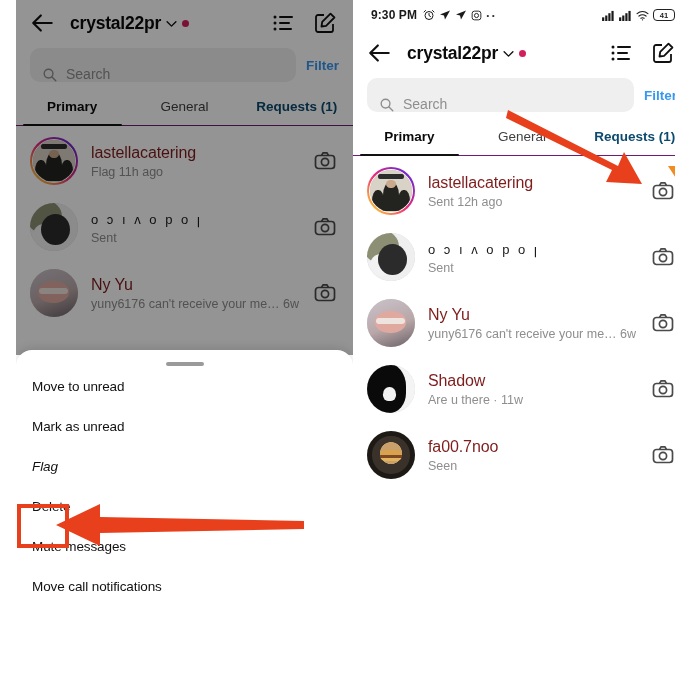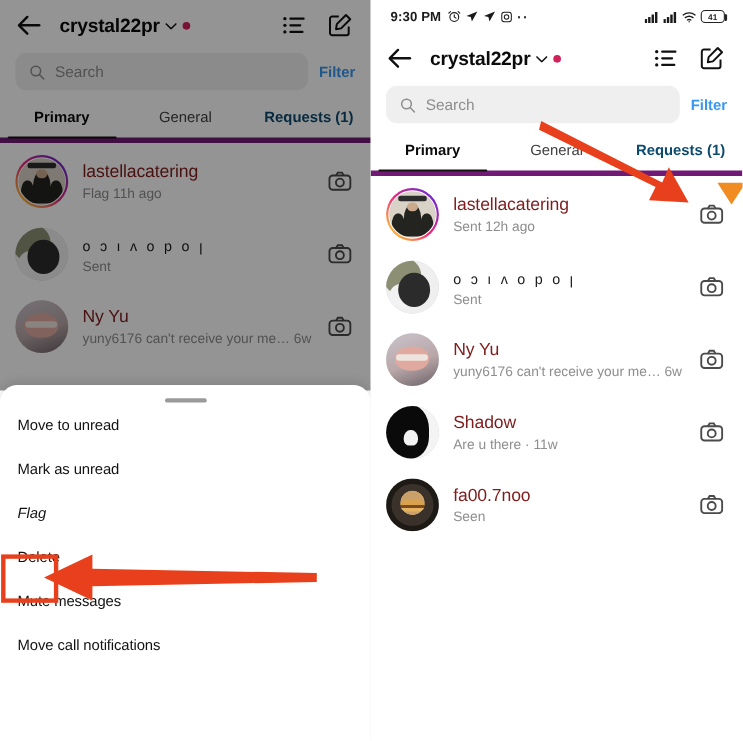--- a/index.html
+++ b/index.html
@@ -2,21 +2,21 @@
 <html><head>
 <meta charset="utf-8">
 <style>
   * { box-sizing: border-box; margin: 0; padding: 0; }
   html, body {
     width: 675px; height: 674px;
     background: #ffffff;
     font-family: "Liberation Sans", sans-serif;
     overflow: hidden;
   }
-  .screen { position: relative; width: 593px; height: 674px; background: #ffffff; }
+  .screen { position: relative; width: 593px; height: 674px; background: #ffffff; margin-left: 16px; }
 
   
   .panel { position: absolute; top: 0; height: 674px; background: #ffffff; overflow: hidden; }
   .panel-left  { left: 0;   width: 337px; }
   .panel-right { left: 337px; width: 338px; }
 
   
   .scrim {
     position: absolute; left: 0; top: 0; width: 337px; height: 355px;
     background: rgba(0,0,0,0.42);
@@ -51,27 +51,27 @@
   .acct-title { font-size: 17.5px; font-weight: 700; color: #0b0b0b; letter-spacing: -.2px; }
   .chev { width: 11px; height: 7px; }
   .unread-dot { width: 7px; height: 7px; border-radius: 50%; background: #d1215b; display: inline-block; }
   .appbar-actions { margin-left: auto; display: flex; align-items: center; gap: 18px; }
   .ic-btn { width: 24px; height: 24px; cursor: pointer; display: block; }
 
   
   .searchrow { display: flex; align-items: center; padding: 4px 14px 8px 14px; gap: 10px; }
   .searchbox {
     flex: 1; height: 34px; background: #efefef; border-radius: 10px;
-    display: flex; align-items: center; padding: 0 12px; gap: 9px;
+    display: flex; align-items: flex-end; padding: 0 12px; gap: 9px;
   }
   .search-ph { font-size: 14px; color: #8e8e8e; }
   .filter-link { font-size: 13.5px; color: #3897f0; font-weight: 600; white-space: nowrap; }
 
   
-  .tabs { display: flex; position: relative; border-bottom: 5px solid #701a75; }
+  .tabs { display: flex; position: relative; border-bottom: 1px solid #701a75; }
   .tab {
     flex: 1; text-align: center; padding: 9px 0 11px; font-size: 13.5px;
     color: #404040; cursor: pointer; position: relative;
   }
   .tab.active { color: #0b0b0b; font-weight: 700; }
   .tab.requests { color: #0c4a6e; font-weight: 600; }
   .tab.active::after {
     content: ""; position: absolute; left: 6%; right: 6%; bottom: -1px;
     height: 2px; background: #121212; border-radius: 2px;
   }

